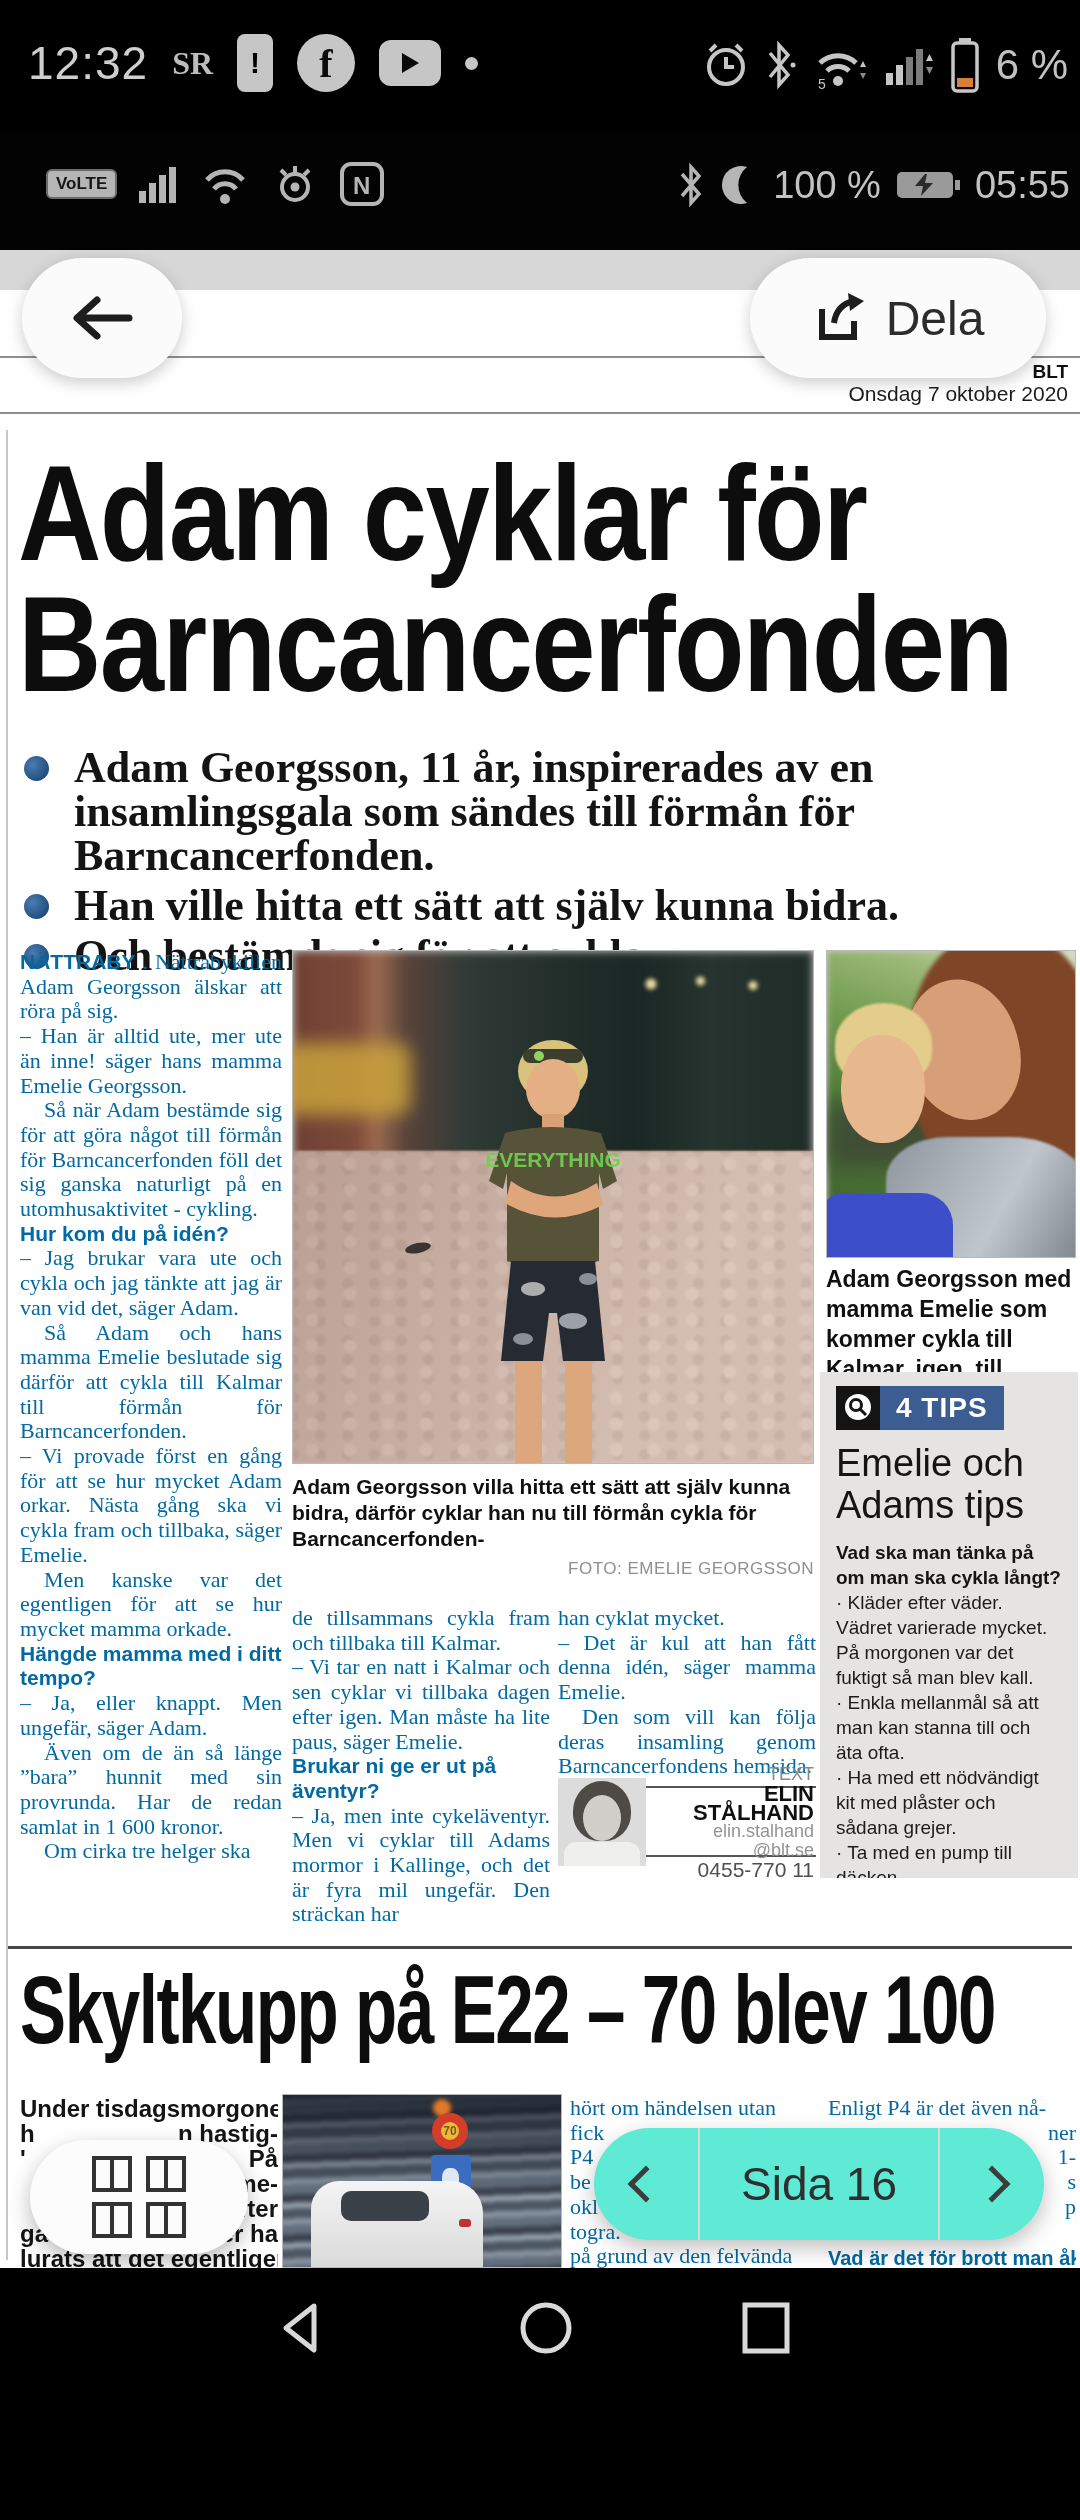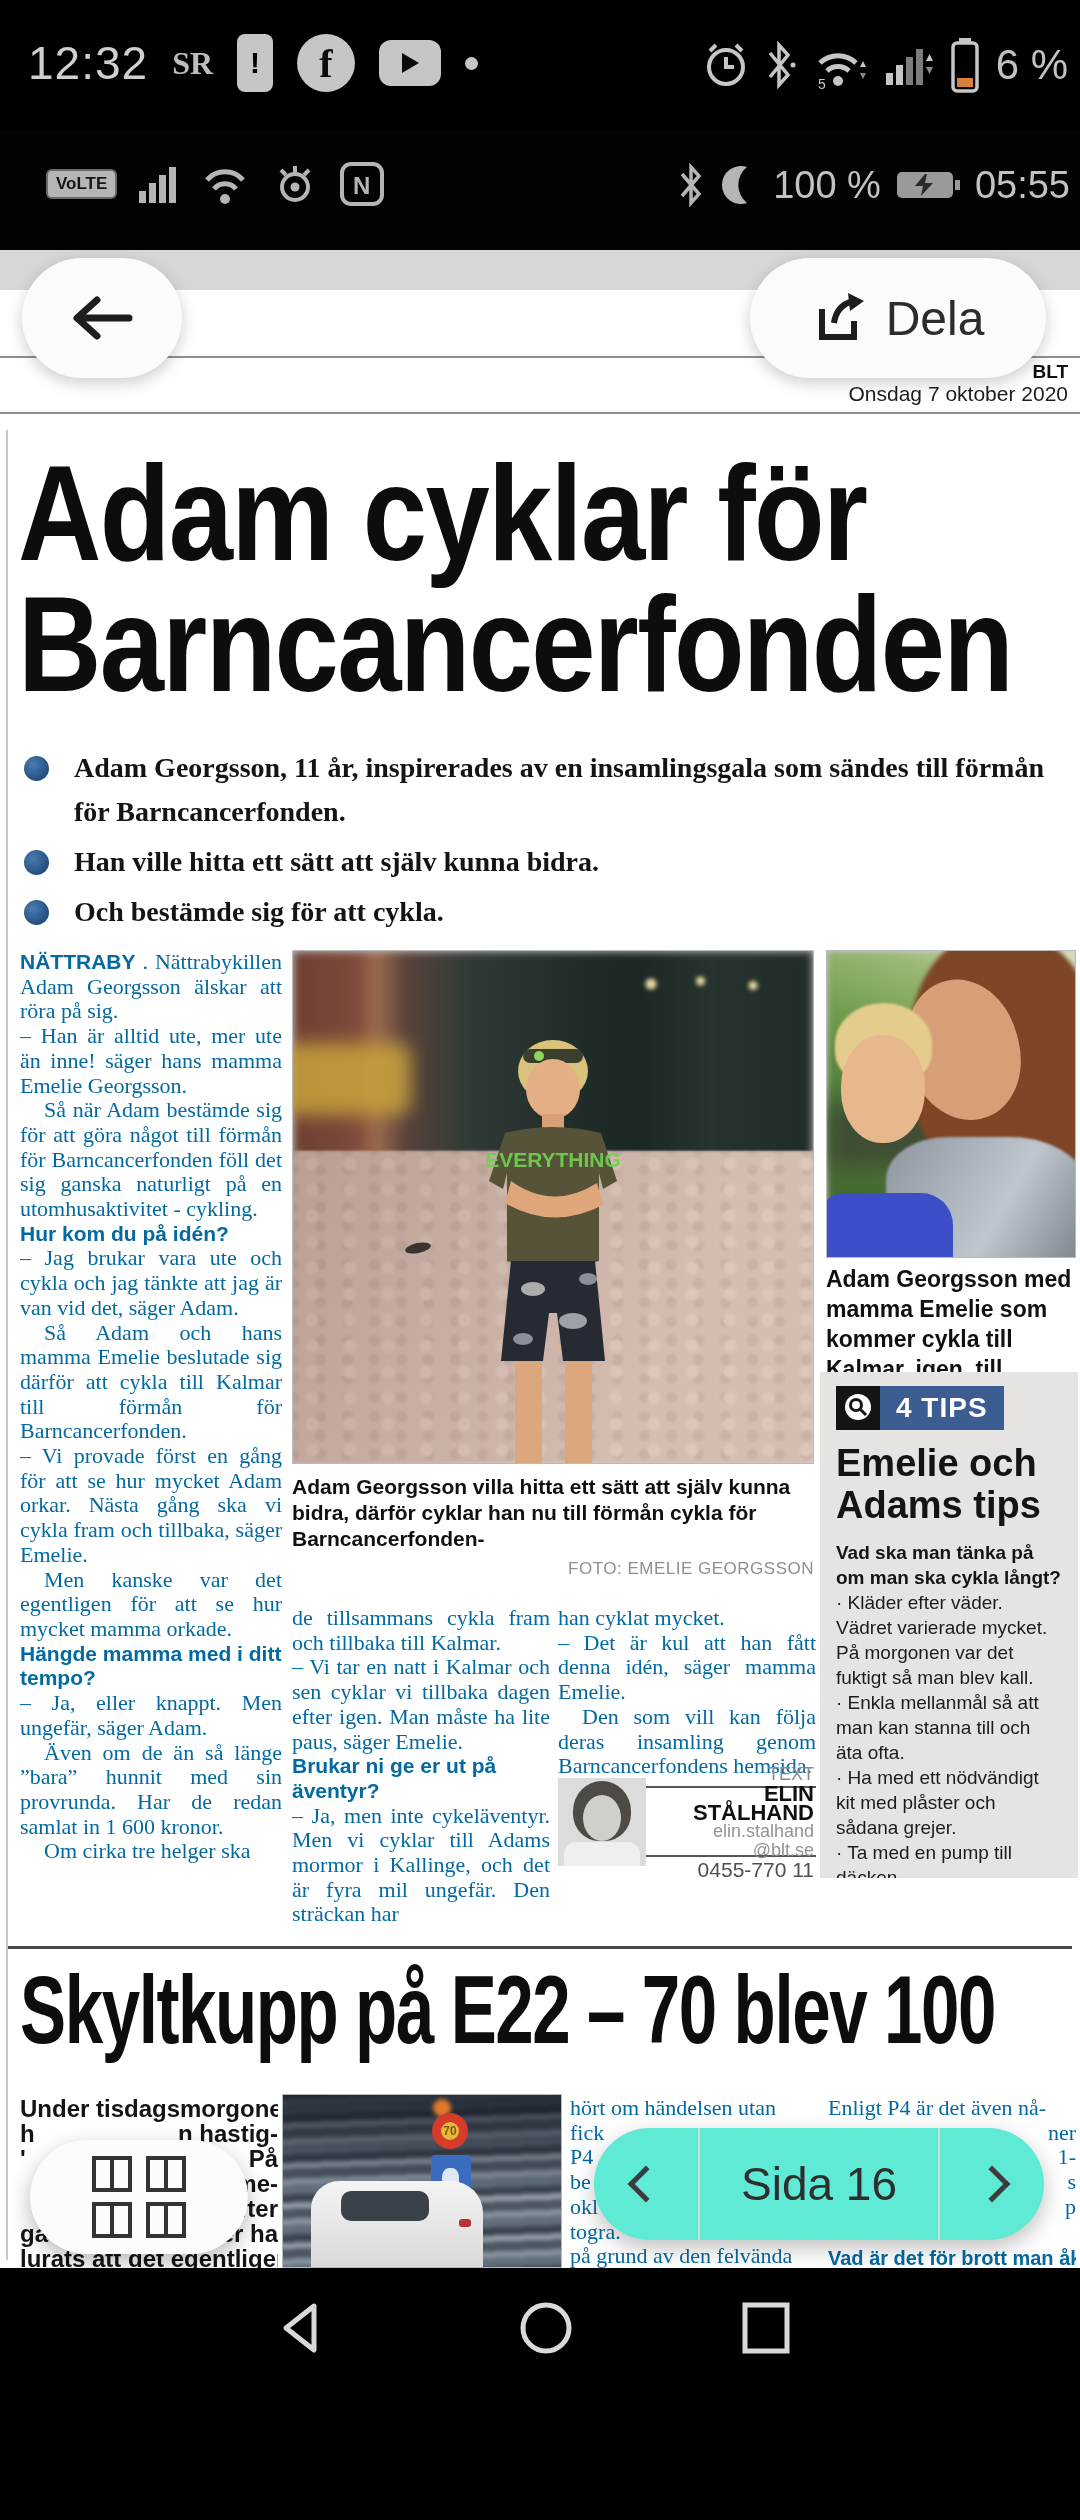--- a/index.html
+++ b/index.html
@@ -24,21 +24,21 @@
   #share-pill{left:750px;top:258px;width:296px;height:120px;gap:20px}
   #share-pill .lbl{font-size:48px;color:#2c2c2c}
   .masthead{position:absolute;right:12px;top:362px;text-align:right;z-index:2}
   .masthead .paper{font-weight:bold;font-size:19px;color:#101010;line-height:20px}
   .masthead .date{font-size:21px;color:#1d1d1d;line-height:24px}
   .page-edge{position:absolute;left:6px;top:430px;width:2px;height:1830px;background:#c6c6c6}
 
   
   .headline{position:absolute;left:18px;top:448px;font-weight:900;color:#0d0d0d;font-size:136px;line-height:131px;letter-spacing:-2px;transform:scaleX(.85);transform-origin:0 0;white-space:nowrap}
   .bullets{position:absolute;left:22px;top:746px;width:1042px;list-style:none}
-  .bullets li{position:relative;padding-left:52px;font-family:"Liberation Serif",serif;font-weight:bold;font-size:28px;line-height:44px;color:#141414;margin-bottom:6px}
+  .bullets li{position:relative;padding-left:52px;font-family:"Liberation Serif",serif;font-weight:bold;font-size:44px;line-height:44px;color:#141414;margin-bottom:6px}
   .bullets .dot{position:absolute;left:2px;top:10px;width:25px;height:25px;border-radius:50%;background:radial-gradient(circle at 35% 35%,#4a7cb0,#1f4c7c 75%)}
 
   
   .col{position:absolute;overflow:hidden}
   .serif p{font-family:"Liberation Serif",serif;font-size:22px;line-height:24.7px;text-align:justify;color:#0369a1}
   .serif p.indent{text-indent:24px}
   .serif p.q{font-family:"Liberation Sans",sans-serif;font-weight:bold;font-size:21px;text-align:left}
   .lead-word{font-family:"Liberation Sans",sans-serif;font-weight:bold;font-size:21px}
   #col1{left:20px;top:950px;width:262px;height:992px}
   #col2{left:292px;top:1606px;width:258px;height:336px}
@@ -94,21 +94,21 @@
   .by-text .l1{font-size:18px;color:#8a8a8a}
   .by-text .l2{font-size:22px;font-weight:bold;color:#101010}
   .by-text .l3{font-size:18px;color:#949494}
   .by-text .l5{font-size:21px;color:#4f4f4f}
 
   
   .tipsbox{position:absolute;left:820px;top:1372px;width:258px;height:506px;background:#e6e4e2;padding:14px 16px;overflow:hidden}
   .badge-row{display:flex;align-items:stretch;height:44px}
   .badge-ico{width:44px;height:44px;background:#141414;flex:0 0 auto}
   .badge-lbl{background:#3c5d92;color:#fff;font-weight:bold;font-size:28px;display:flex;align-items:center;padding:0 16px;letter-spacing:1px}
-  .tips-title{font-size:38px;line-height:42px;font-weight:bold;color:#141414;margin-top:12px}
+  .tips-title{font-size:38px;line-height:42px;font-weight:normal;color:#141414;margin-top:12px}
   .tips-q{font-size:19px;line-height:25px;font-weight:bold;color:#141414;margin-top:14px}
   .tips-list p{font-size:19px;line-height:25px;color:#1c1c1c}
 
   
   .divider{position:absolute;left:8px;top:1946px;width:1064px;height:3px;background:#474747}
   .headline2{position:absolute;left:20px;top:1960px;font-weight:900;color:#0d0d0d;font-size:96px;line-height:100px;letter-spacing:-2px;transform:scaleX(.72);transform-origin:0 0;white-space:nowrap}
   #bcol1{left:20px;top:2096px;width:258px;height:172px}
   .bl{display:flex;justify-content:space-between;font-weight:bold;font-size:24px;line-height:25px;color:#141414;white-space:nowrap}
   #bcol3{left:570px;top:2096px;width:250px;height:172px}
   #bcol4{left:828px;top:2096px;width:248px;height:172px}

